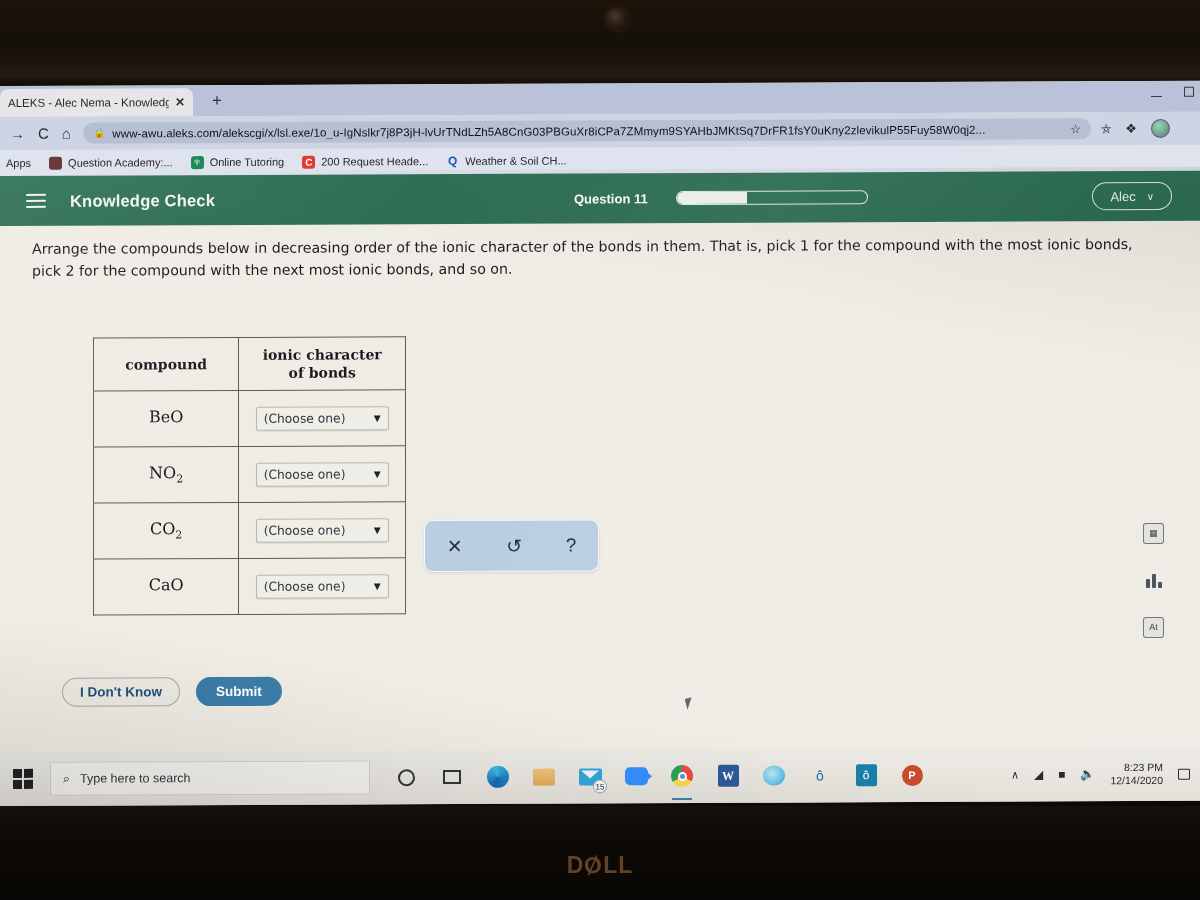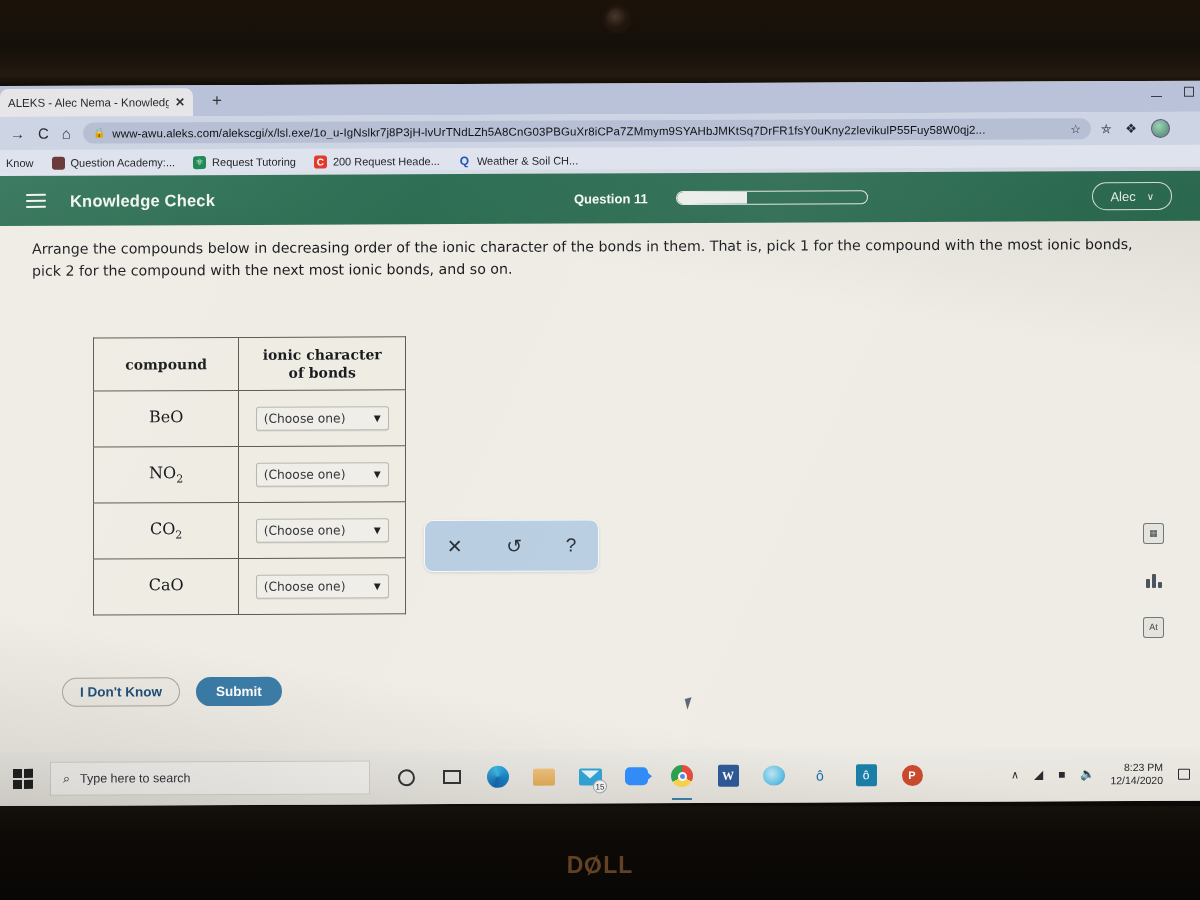--- a/index.html
+++ b/index.html
@@ -323,29 +323,29 @@
       </div>
       <div class="navright">
         <span class="ext-shield">⛤</span>
         <span class="ext-puzzle">❖</span>
         <span class="avatar"></span>
       </div>
     </div>
 
     <div class="bookmarks">
       <div class="bm">
-        <span>Know</span>
+        <span>Apps</span>
       </div>
       <div class="bm">
         <span class="fav fav-sprouts"></span>
         <span>Question Academy:...</span>
       </div>
       <div class="bm">
         <span class="fav fav-tutor">⚛</span>
-        <span>Request Tutoring</span>
+        <span>Online Tutoring</span>
       </div>
       <div class="bm">
         <span class="fav fav-c">C</span>
         <span>200 Request Heade...</span>
       </div>
       <div class="bm">
         <span class="fav fav-q">Q</span>
         <span>Weather &amp; Soil CH...</span>
       </div>
     </div>

